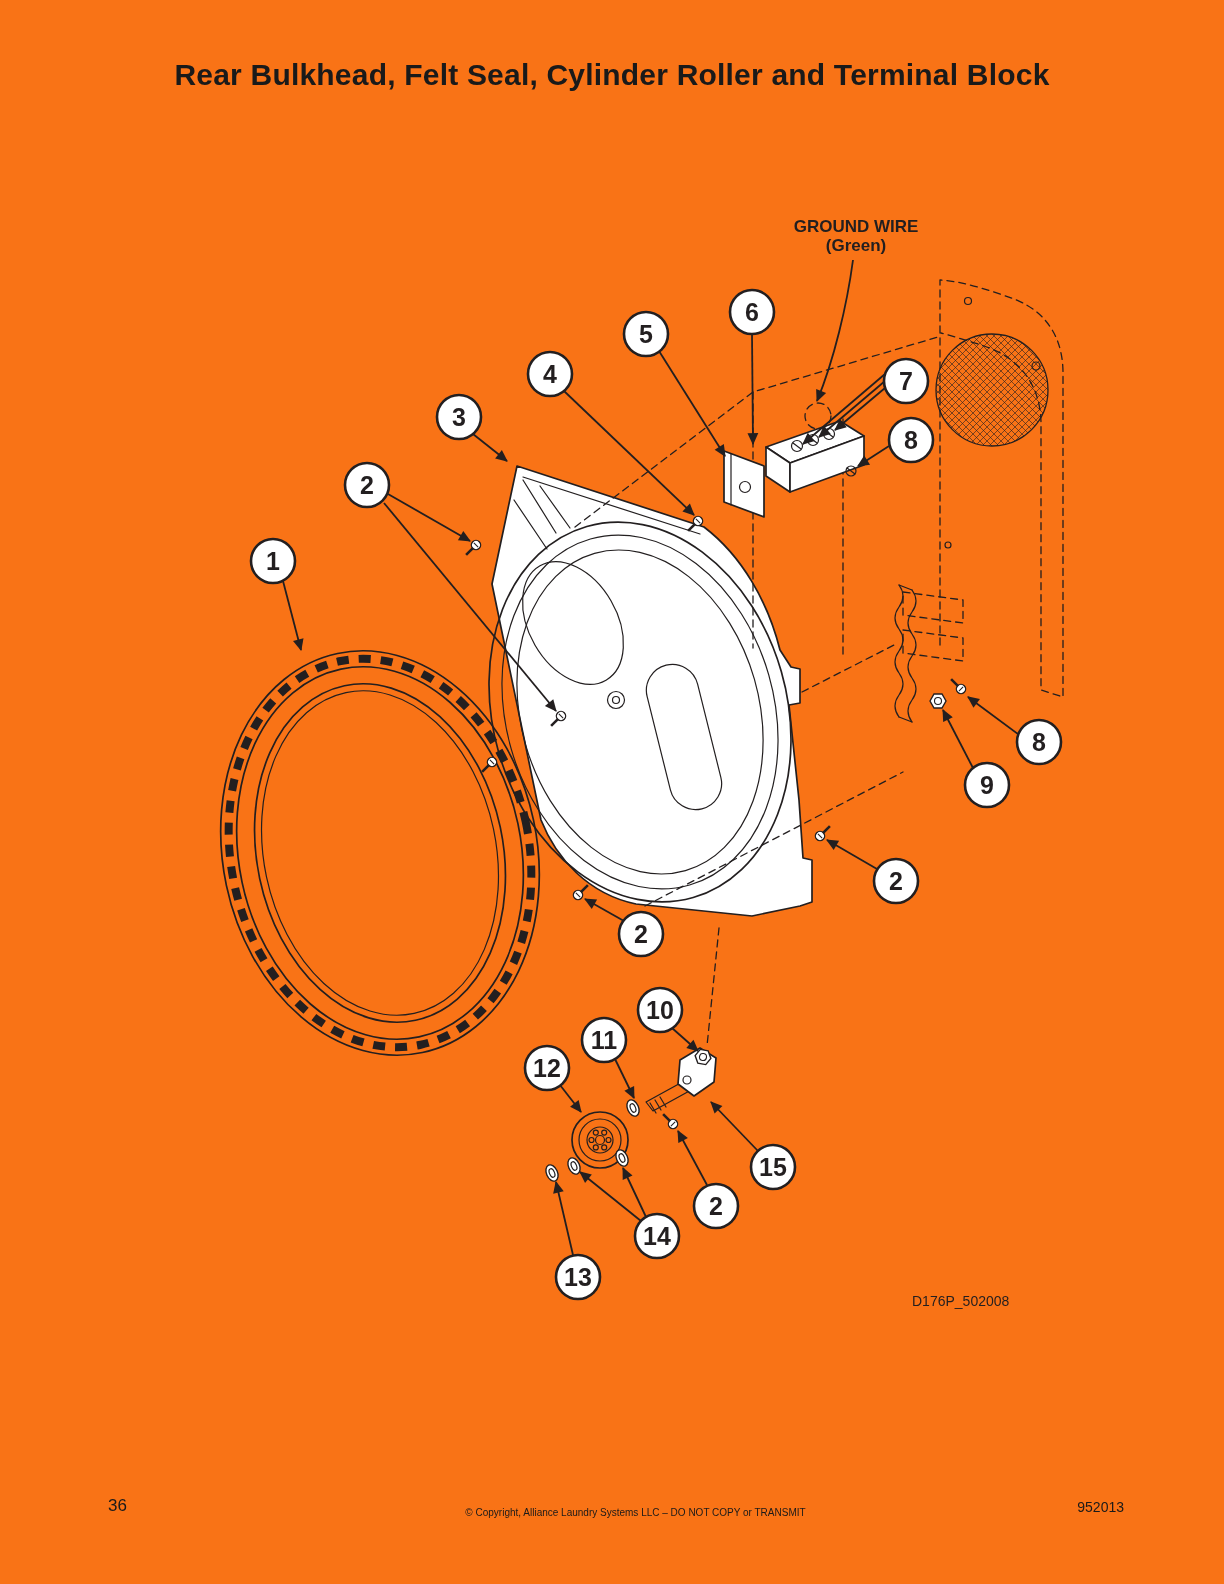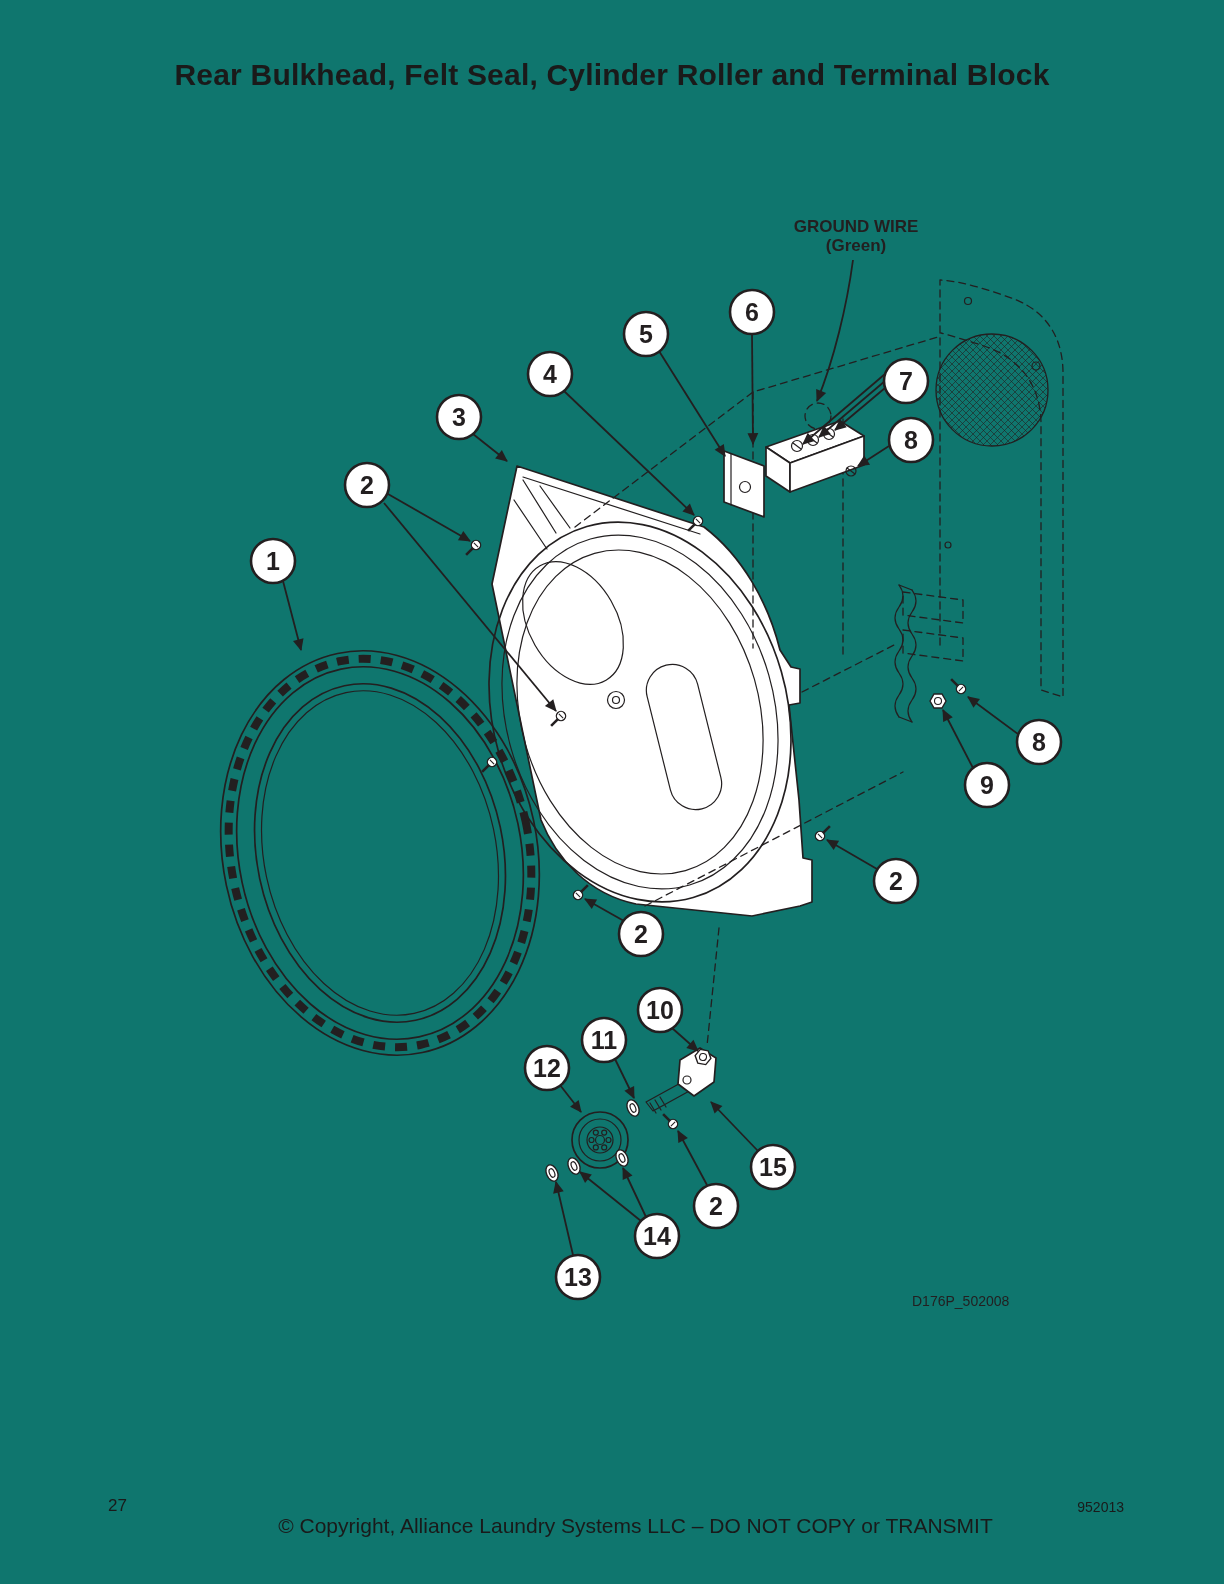--- a/index.html
+++ b/index.html
@@ -1,20 +1,20 @@
 <!DOCTYPE html>
 <html><head>
 <meta charset="utf-8">
 <style>
   html, body { margin: 0; padding: 0; background: #ffffff; }
   .page {
     position: relative;
     width: 1224px;
     height: 1584px;
-    background: #0f766e;
+    background: #f97316;
     overflow: hidden;
     font-family: "Liberation Sans", sans-serif;
     color: #1a1a1a;
   }
   .title {
     position: absolute;
     top: 58px; left: 0;
     width: 100%;
     margin: 0;
     text-align: center;
@@ -34,21 +34,21 @@
   .callout text { font-size: 25px; font-weight: bold; text-anchor: middle; }
   .leader { stroke: #231f20; stroke-width: 1.8; fill: none; }
   .ln { fill: none; stroke: #231f20; stroke-width: 1.7; stroke-linejoin: round; stroke-linecap: round; }
   .thin { stroke-width: 1.2; }
   .dash { stroke-dasharray: 7 5; stroke-width: 1.3; }
   .fill-w { fill: #ffffff; }
   .gw-label { font-size: 17px; font-weight: bold; text-anchor: middle; }
   .diagram-id-text { font-size: 14px; }
   .footer { position: absolute; top: 1496px; left: 0; width: 100%; height: 32px; }
   .footer .pg { position: absolute; left: 108px; top: 0; font-size: 17px; }
-  .footer .copy { position: absolute; left: 0; right: 0; top: 18px; text-align: center; font-size: 21px; padding-left: 47px; }
+  .footer .copy { position: absolute; left: 0; right: 0; top: 11px; text-align: center; font-size: 10px; padding-left: 47px; }
   .footer .doc { position: absolute; right: 100px; top: 3px; font-size: 14px; }
 </style>
 </head>
 <body>
 
 <div class="page">
   <h1 class="title">Rear Bulkhead, Felt Seal, Cylinder Roller and Terminal Block</h1>
 
   <svg class="diagram" viewBox="0 0 1224 1584" xmlns="http://www.w3.org/2000/svg">
     <defs>
@@ -279,17 +279,17 @@
         <line class="leader" x1="573" y1="1255" x2="556" y2="1182" marker-end="url(#arrow)"></line>
         <circle cx="578" cy="1277" r="22"></circle>
           <text x="578" y="1286">13</text>
       </g>
     </g>
 
     <text class="diagram-id-text" x="912" y="1306">D176P_502008</text>
   </svg>
 
   <div class="footer">
-    <span class="pg">27</span>
+    <span class="pg">36</span>
     <span class="copy">© Copyright, Alliance Laundry Systems LLC – DO NOT COPY or TRANSMIT</span>
     <span class="doc">952013</span>
   </div>
 </div>
 
 </body></html>

